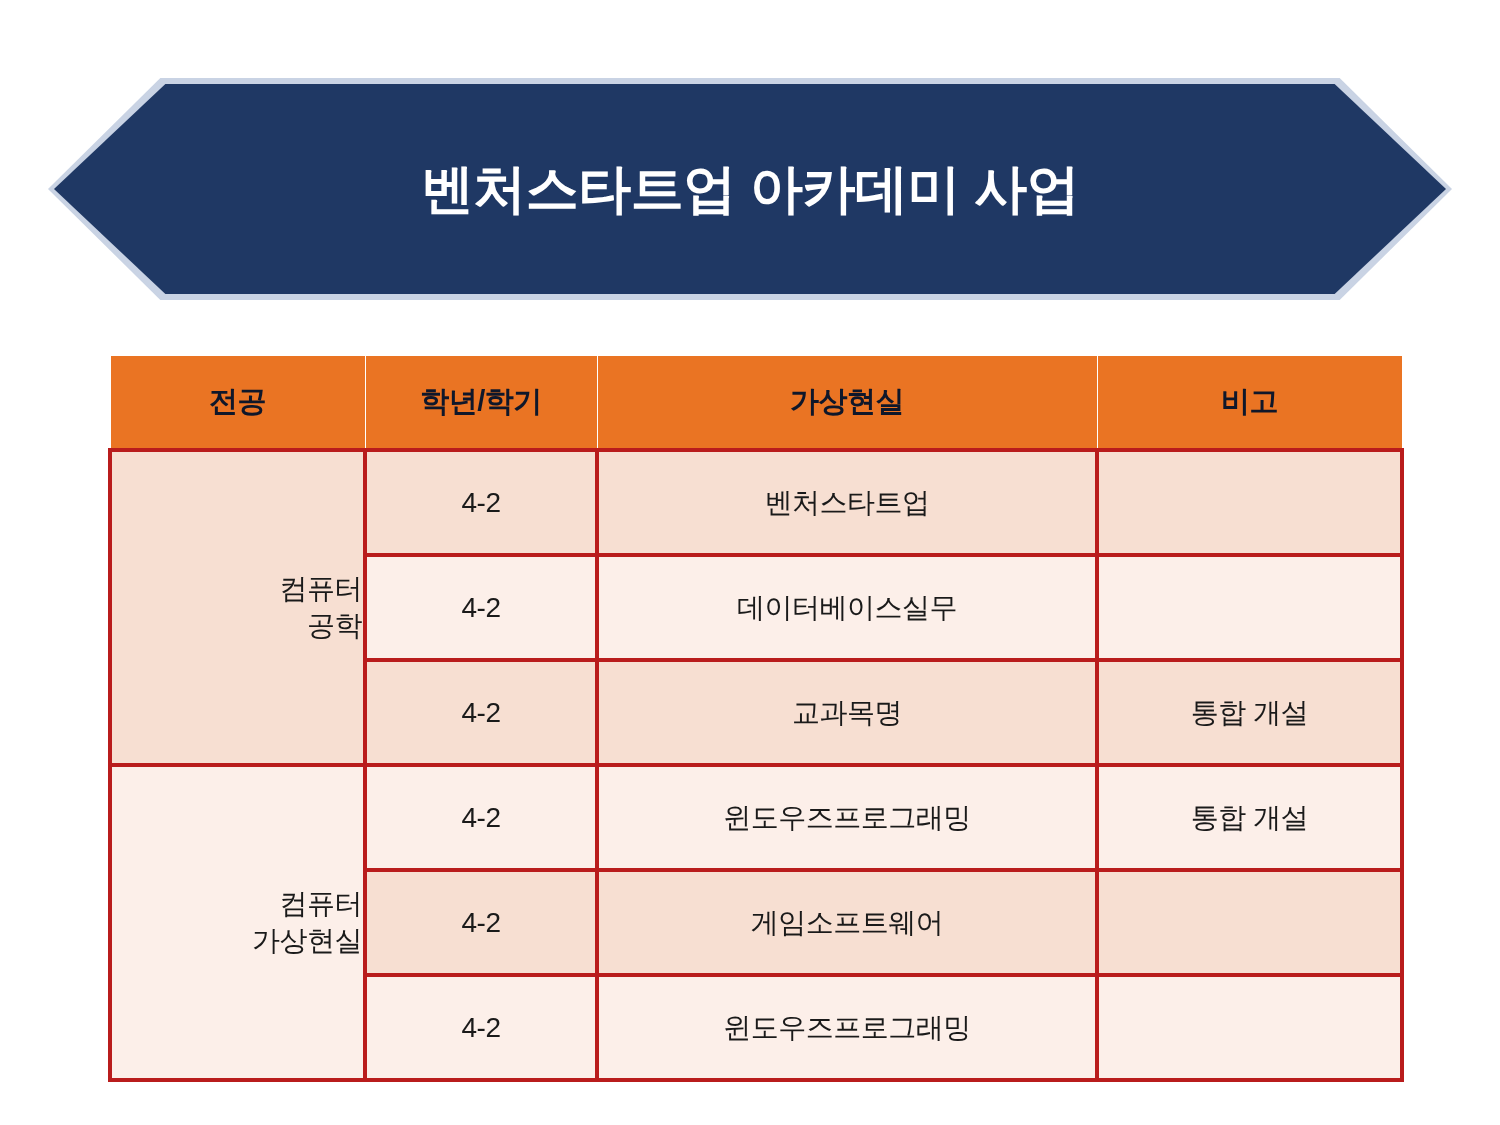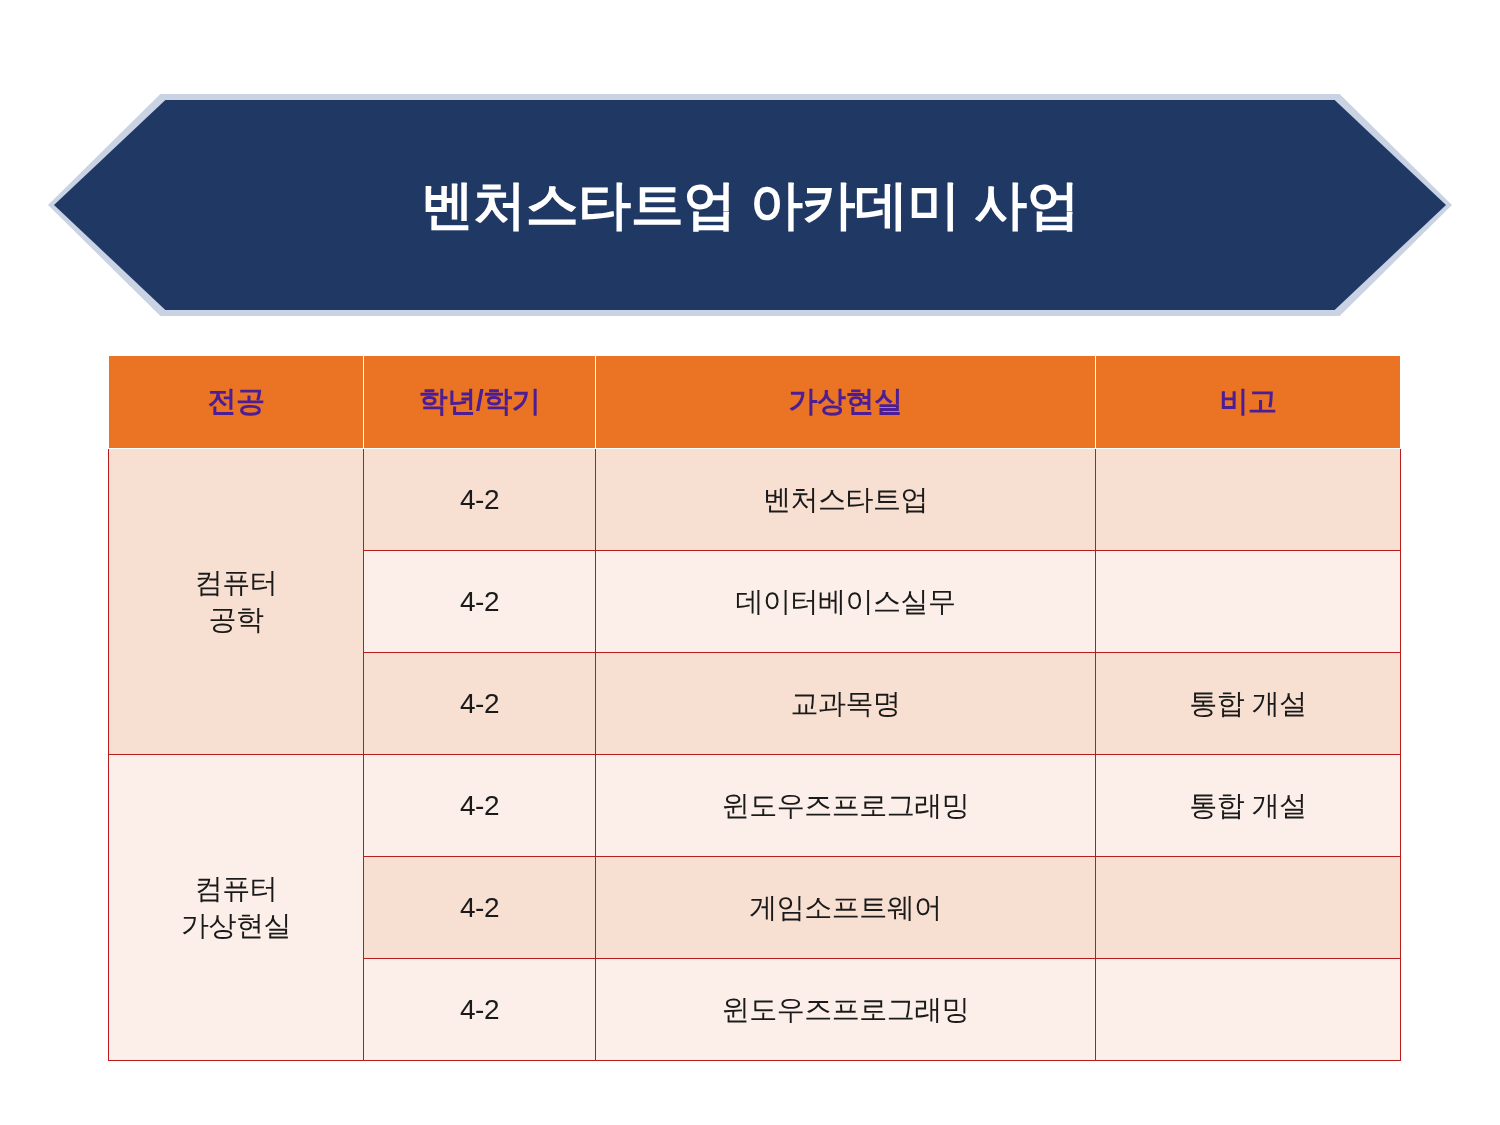--- a/index.html
+++ b/index.html
@@ -17,21 +17,21 @@
     position: relative;
     width: 1500px;
     height: 1125px;
     background: #ffffff;
   }
 
   
   .banner-wrap {
     position: absolute;
     left: 48px;
-    top: 94px;
+    top: 78px;
     width: 1404px;
     height: 222px;
   }
   .banner-outer {
     position: absolute;
     inset: 0;
     background: #c9d3e4;
     clip-path: polygon(0% 50%, 8.0% 0%, 92.0% 0%, 100% 50%, 92.0% 100%, 8.0% 100%);
   }
   .banner {
@@ -69,49 +69,49 @@
     width: 1292px;
     table-layout: fixed;
   }
   table.course-table col.c-major   { width: 255px; }
   table.course-table col.c-term    { width: 232px; }
   table.course-table col.c-course  { width: 500px; }
   table.course-table col.c-note    { width: 305px; }
 
   table.course-table th {
     background: #ea7423;
-    color: #4c1d95;
+    color: #0f172a;
     font-size: 29px;
     font-weight: bold;
     height: 90px;
     border: 1px solid #ffffff;
     text-align: center;
     vertical-align: middle;
     letter-spacing: -0.5px;
   }
   table.course-table td {
-    border: 1px solid #b91c1c;
+    border: 4px solid #b91c1c;
     text-align: center;
     vertical-align: middle;
     font-size: 28px;
     color: #1a1a1a;
     height: 99px;
     letter-spacing: -0.5px;
   }
   td.major-cell {
     font-size: 29px;
     line-height: 1.32;
   }
   
   tr.row-a td { background: #f7dfd2; }
   tr.row-b td { background: #fcefe9; }
   td.major-a { background: #f7dfd2; }
   td.major-b { background: #fcefe9; }
   td.note-cell { font-size: 28px; }
-  .major-line { display: block; }
+  .major-line { display: block; text-align: right; }
 </style>
 </head>
 <body>
 
 <div class="slide">
 
   <div class="banner-wrap">
     <div class="banner-outer"></div>
     <div class="banner">
       <div class="banner-line">벤처스타트업 아카데미 사업</div>

